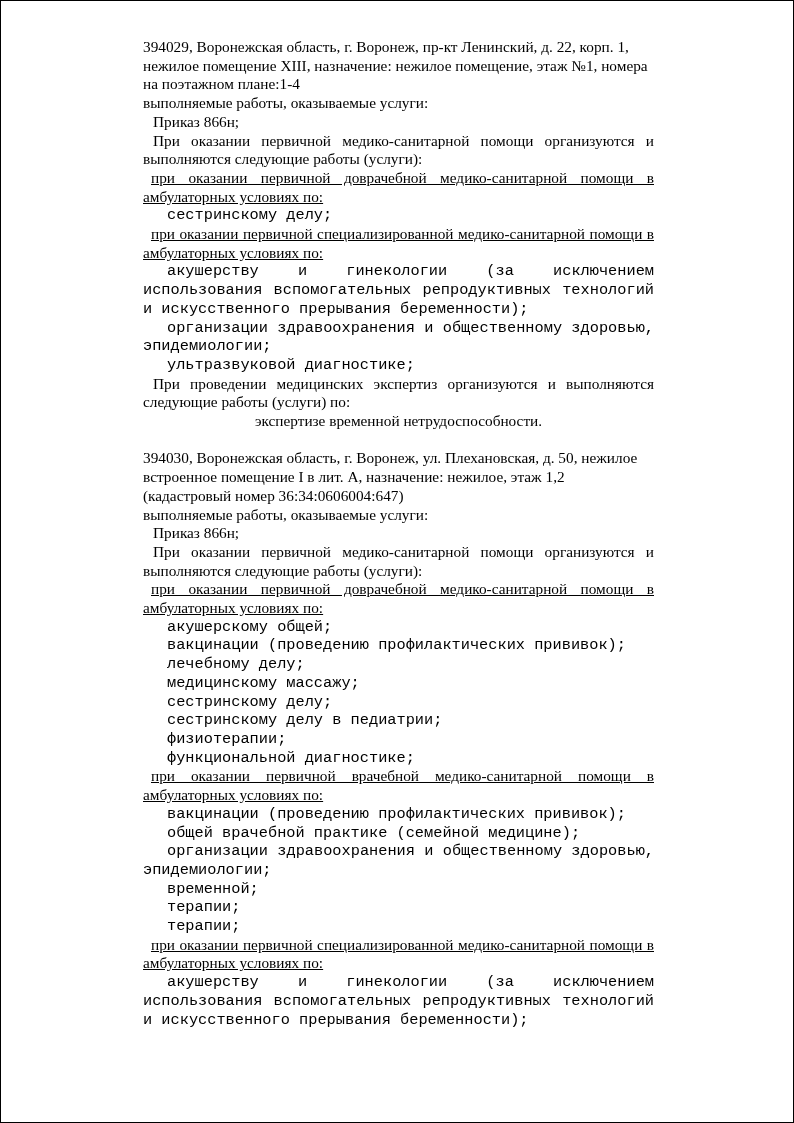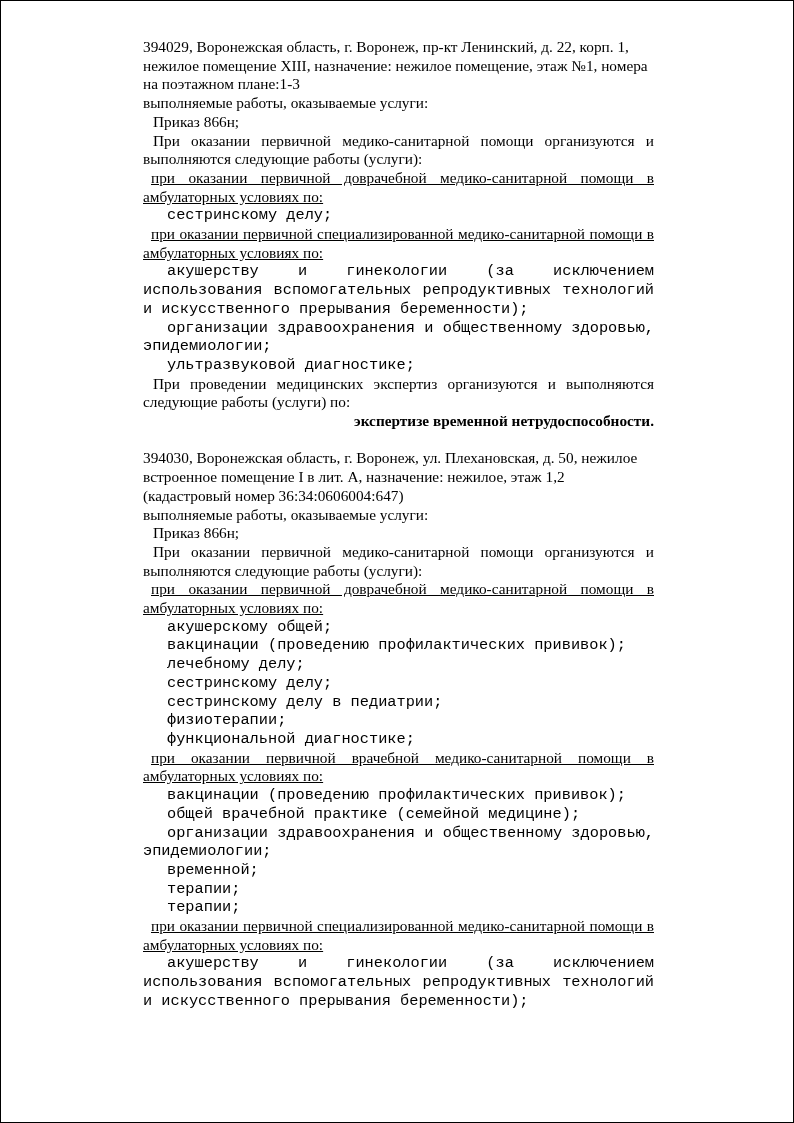--- a/index.html
+++ b/index.html
@@ -27,32 +27,32 @@
     line-height: 18.7px;
   }
   .content p {
     margin: 0;
     padding: 0;
   }
   
   .lvl0  { text-align: left; }
   .lvl1  { text-align: justify; text-indent: 10px; }
   .lvl2  { text-align: justify; margin-left: 10px; text-indent: 8px; text-decoration: underline; }
-  .lvl2a { text-align: right;    margin-left: 12px; font-weight: bold; }
+  .lvl2a { text-align: center;    margin-left: 12px; }
   .lvl3  { text-align: justify; margin-left: 2px;  text-indent: 24px; font-family: Liberation Mono, monospace; }
   .block { margin: 0 0 18.7px 0; }
   .block:last-child { margin-bottom: 0; }
 </style>
 </head>
 <body>
 
 <div class="page">
   <div class="content" id="content">
       <div class="block">
-        <p class="lvl0">394029, Воронежская область, г. Воронеж, пр-кт Ленинский, д. 22, корп. 1, нежилое помещение XIII, назначение: нежилое помещение, этаж №1, номера на поэтажном плане:1-3</p>
+        <p class="lvl0">394029, Воронежская область, г. Воронеж, пр-кт Ленинский, д. 22, корп. 1, нежилое помещение XIII, назначение: нежилое помещение, этаж №1, номера на поэтажном плане:1-4</p>
         <p class="lvl0">выполняемые работы, оказываемые услуги:</p>
         <p class="lvl1">Приказ 866н;</p>
         <p class="lvl1">При оказании первичной медико-санитарной помощи организуются и выполняются следующие работы (услуги):</p>
         <p class="lvl2">при оказании первичной доврачебной медико-санитарной помощи в амбулаторных условиях по:</p>
         <p class="lvl3">сестринскому делу;</p>
         <p class="lvl2">при оказании первичной специализированной медико-санитарной помощи в амбулаторных условиях по:</p>
         <p class="lvl3">акушерству и гинекологии (за исключением использования вспомогательных репродуктивных технологий и искусственного прерывания беременности);</p>
         <p class="lvl3">организации здравоохранения и общественному здоровью, эпидемиологии;</p>
         <p class="lvl3">ультразвуковой диагностике;</p>
         <p class="lvl1">При проведении медицинских экспертиз организуются и выполняются следующие работы (услуги) по:</p>
@@ -60,20 +60,21 @@
       </div>
       <div class="block">
         <p class="lvl0">394030, Воронежская область, г. Воронеж, ул. Плехановская, д. 50, нежилое встроенное помещение I в лит. А, назначение: нежилое, этаж 1,2 (кадастровый номер 36:34:0606004:647)</p>
         <p class="lvl0">выполняемые работы, оказываемые услуги:</p>
         <p class="lvl1">Приказ 866н;</p>
         <p class="lvl1">При оказании первичной медико-санитарной помощи организуются и выполняются следующие работы (услуги):</p>
         <p class="lvl2">при оказании первичной доврачебной медико-санитарной помощи в амбулаторных условиях по:</p>
         <p class="lvl3">акушерскому общей;</p>
         <p class="lvl3">вакцинации (проведению профилактических прививок);</p>
         <p class="lvl3">лечебному делу;</p>
+        <p class="lvl3">медицинскому массажу;</p>
         <p class="lvl3">сестринскому делу;</p>
         <p class="lvl3">сестринскому делу в педиатрии;</p>
         <p class="lvl3">физиотерапии;</p>
         <p class="lvl3">функциональной диагностике;</p>
         <p class="lvl2">при оказании первичной врачебной медико-санитарной помощи в амбулаторных условиях по:</p>
         <p class="lvl3">вакцинации (проведению профилактических прививок);</p>
         <p class="lvl3">общей врачебной практике (семейной медицине);</p>
         <p class="lvl3">организации здравоохранения и общественному здоровью, эпидемиологии;</p>
         <p class="lvl3">временной;</p>
         <p class="lvl3">терапии;</p>

